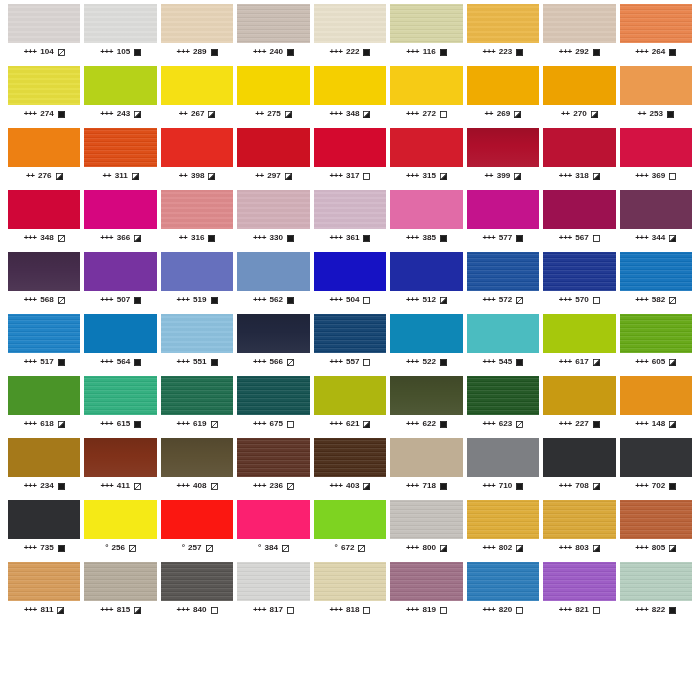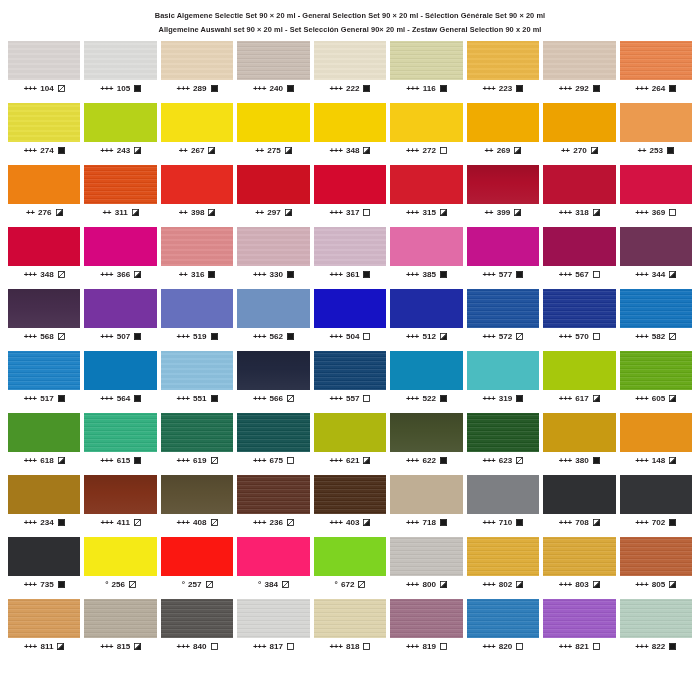--- a/index.html
+++ b/index.html
@@ -102,24 +102,20 @@
     position: relative;
     flex: 0 0 auto;
   }
   .mark svg { display: block; width: 7px; height: 7px; }
 </style>
 </head>
 <body>
 
 <div id="page">
 
-  <div class="header">
-    <div class="header-line">Basic Algemene Selectie Set 90 × 20 ml  - General Selection Set 90 × 20 ml - Sélection Générale Set 90 × 20 ml</div>
-    <div class="header-line">Allgemeine Auswahl set 90 × 20 ml - Set Selección General 90× 20 ml - Zestaw General Selection 90 x 20 ml</div>
-  </div>
 
   <div class="grid" id="swatch-grid">
       <div class="cell">
         <div class="swatch" style="background: rgb(217, 212, 210);">
           <div class="tex tex-soft"></div>
         </div>
         <div class="label">
           <span class="lf">+++</span>
           <span class="code">104</span>
           <span class="mark">
@@ -866,21 +862,21 @@
             </svg>
           </span>
         </div>
       </div>
       <div class="cell">
         <div class="swatch" style="background: rgb(75, 188, 192);">
           <div class="tex tex-flat"></div>
         </div>
         <div class="label">
           <span class="lf">+++</span>
-          <span class="code">319</span>
+          <span class="code">545</span>
           <span class="mark">
             <svg viewBox="0 0 10 10">
               <rect x="0.5" y="0.5" width="9" height="9" fill="#1a1a1a" stroke="#1a1a1a" stroke-width="1"></rect>
             </svg>
           </span>
         </div>
       </div>
       <div class="cell">
         <div class="swatch" style="background: rgb(166, 200, 12);">
           <div class="tex tex-flat"></div>
@@ -1016,21 +1012,21 @@
             </svg>
           </span>
         </div>
       </div>
       <div class="cell">
         <div class="swatch" style="background: rgb(200, 154, 18);">
           <div class="tex tex-flat"></div>
         </div>
         <div class="label">
           <span class="lf">+++</span>
-          <span class="code">380</span>
+          <span class="code">227</span>
           <span class="mark">
             <svg viewBox="0 0 10 10">
               <rect x="0.5" y="0.5" width="9" height="9" fill="#1a1a1a" stroke="#1a1a1a" stroke-width="1"></rect>
             </svg>
           </span>
         </div>
       </div>
       <div class="cell">
         <div class="swatch" style="background: rgb(228, 145, 26);">
           <div class="tex tex-flat"></div>

